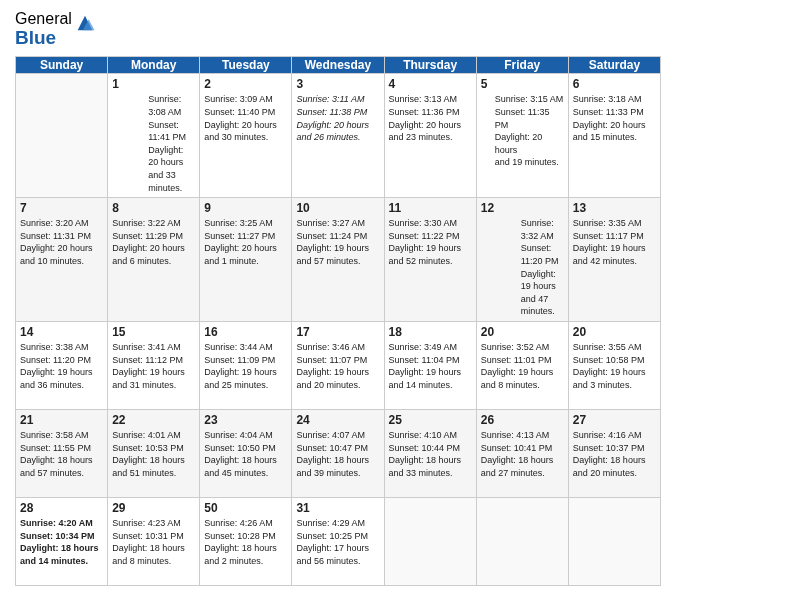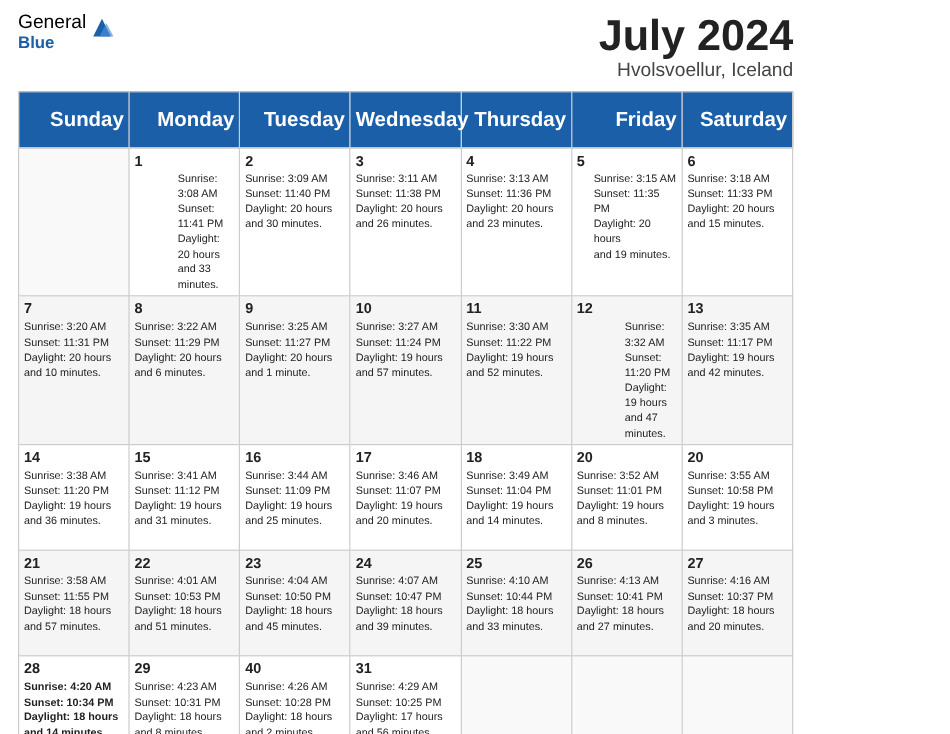--- a/index.html
+++ b/index.html
@@ -51,24 +51,24 @@
       color: #444;
     }
     table {
       width: 100%;
       border-collapse: collapse;
       table-layout: fixed;
     }
     thead tr th {
       background-color: #1a5fa8;
       color: #fff;
-      font-size: 17px;
+      font-size: 12px;
       font-weight: bold;
-      padding: 13px 4px;
-      text-align: right;
+      padding: 1px 4px;
+      text-align: center;
       border: 1px solid #ccc;
     }
     tbody tr td {
       vertical-align: top;
       border: 1px solid #ccc;
       padding: 3px 4px;
       font-size: 9.5px;
       color: #222;
       height: 88px;
       background: #fff;
@@ -92,30 +92,26 @@
     }
   </style>
 </head>
 <body>
 
 <div class="page">
   <div class="header">
     <div class="logo">
       <div class="logo-text">
         <span>General</span>
-        <span style="color:#1a5fa8;font-weight:bold;font-size:14px;">Blue</span>
+        <span style="color:#1a5fa8;font-weight:bold;font-size:19px;">Blue</span>
       </div>
       <svg class="logo-icon" viewBox="0 0 30 30" xmlns="http://www.w3.org/2000/svg">
         <polygon points="5,25 15,5 25,25" fill="#1a5fa8"></polygon>
         <polygon points="12,25 20,10 28,25" fill="#4a90d9" opacity="0.7"></polygon>
       </svg>
-    </div>
-    <div class="title-block">
-      <div class="month-year">July 2024</div>
-      <div class="location">Hvolsvoellur, Iceland</div>
     </div>
   </div>
 
   <table>
     <thead>
       <tr>
 
       <th>Sunday</th>
           <th>Monday</th>
           <th>Tuesday</th>
@@ -137,21 +133,21 @@
           </td>
           <td>
             <span class="day-num">2</span>
             <div class="day-info" style="white-space: pre-line;">Sunrise: 3:09 AM
 Sunset: 11:40 PM
 Daylight: 20 hours
 and 30 minutes.</div>
           </td>
           <td>
             <span class="day-num">3</span>
-            <div class="day-info" style="white-space: pre-line;">Sunrise: 3:11 AM
+            <div class="day-info" style="white-space: pre-line; font-style: italic;">Sunrise: 3:11 AM
 Sunset: 11:38 PM
 Daylight: 20 hours
 and 26 minutes.</div>
           </td>
           <td>
             <span class="day-num">4</span>
             <div class="day-info" style="white-space: pre-line;">Sunrise: 3:13 AM
 Sunset: 11:36 PM
 Daylight: 20 hours
 and 23 minutes.</div>
@@ -333,21 +329,21 @@
 and 14 minutes.</div>
           </td>
           <td>
             <span class="day-num">29</span>
             <div class="day-info" style="white-space: pre-line;">Sunrise: 4:23 AM
 Sunset: 10:31 PM
 Daylight: 18 hours
 and 8 minutes.</div>
           </td>
           <td>
-            <span class="day-num">40</span>
+            <span class="day-num">50</span>
             <div class="day-info" style="white-space: pre-line;">Sunrise: 4:26 AM
 Sunset: 10:28 PM
 Daylight: 18 hours
 and 2 minutes.</div>
           </td>
           <td>
             <span class="day-num">31</span>
             <div class="day-info" style="white-space: pre-line;">Sunrise: 4:29 AM
 Sunset: 10:25 PM
 Daylight: 17 hours

